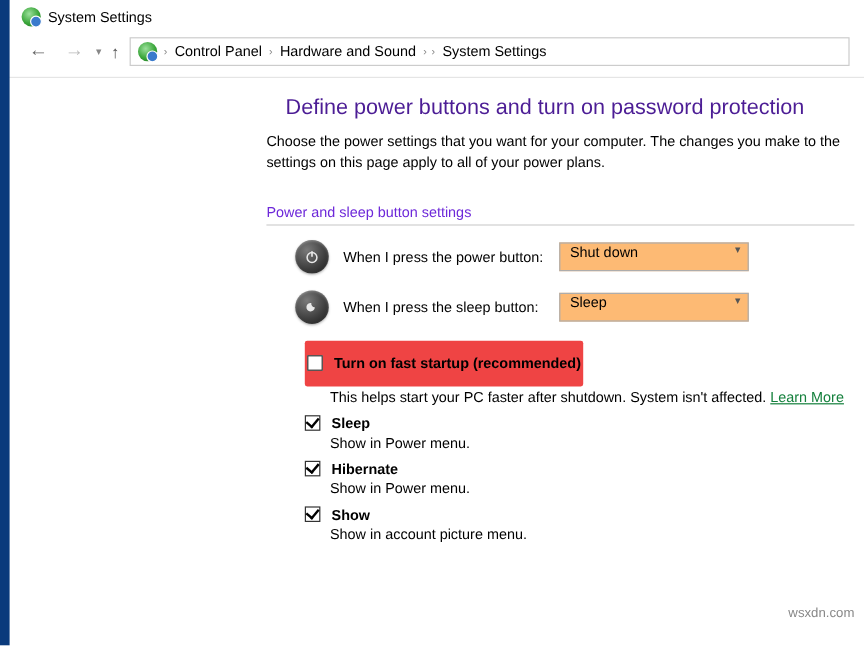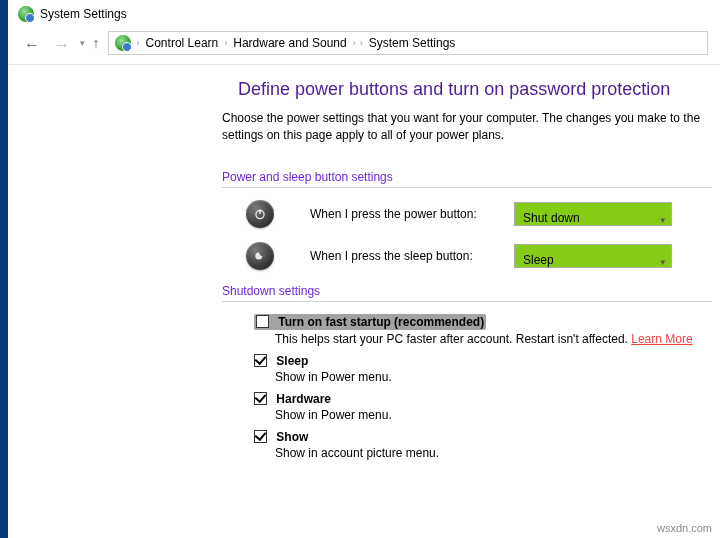--- a/index.html
+++ b/index.html
@@ -78,40 +78,39 @@
     padding-bottom: 3px;
     border-bottom: 1px solid #d0d0d0;
     margin-bottom: 12px;
     width: 490px;
   }
   .button-row {
     display: flex;
     align-items: center;
     margin-bottom: 14px;
     padding-left: 24px;
-    gap: 24px;
   }
   .power-icon {
     width: 28px; height: 28px;
     border-radius: 50%;
     background: radial-gradient(circle at 35% 30%, #7a7a7a 0%, #3c3c3c 60%, #1a1a1a 100%);
     display: inline-flex;
     align-items: center;
     justify-content: center;
     margin-right: 12px;
     box-shadow: inset 0 1px 2px rgba(255,255,255,0.3), 0 1px 2px rgba(0,0,0,0.3);
   }
   .power-icon svg { width: 14px; height: 14px; }
   .row-label { width: 180px; font-size: 12px; }
   .combo {
     width: 158px; height: 24px;
     border: 1px solid #adadad;
-    background: #84cc16;
-    display: flex;
-    align-items: flex-end;
+    background: #fdba74;
+    display: flex;
+    align-items: flex-start;
     padding: 0 6px 0 8px;
     justify-content: space-between;
     font-size: 12px;
     cursor: pointer;
   }
   .combo .caret { font-size: 9px; color: #555; }
   .shutdown-block { padding-left: 32px; width: 490px; }
   .chk-row { margin-bottom: 2px; }
   .chk-box {
     display: inline-block;
@@ -132,35 +131,35 @@
     border-width: 0 2px 2px 0;
     transform: rotate(40deg);
   }
   .chk-label { font-size: 12px; font-weight: 700; }
   .chk-sub {
     font-size: 12px;
     margin-left: 21px;
     margin-bottom: 8px;
   }
   .highlight {
-    background: #a3a3a3;
-    padding: 1px 2px;
+    background: #ef4444;
+    padding: 12px 2px;
     display: inline-block;
     border-radius: 2px;
   }
   a.learn {
-    color: #ef4444;
+    color: #15803d;
     text-decoration: underline;
     cursor: pointer;
     text-align: right;
   }
   .watermark {
     position: absolute;
     right: 8px;
-    bottom: 4px;
+    bottom: 21px;
     font-size: 11px;
     color: #888;
   }
   
   .icon-cp {
     display: inline-block;
     background: radial-gradient(circle at 40% 35%, #9ce09c 0%, #3aa63a 55%, #1d6f1d 100%);
     border-radius: 50%;
     position: relative;
   }
@@ -185,21 +184,21 @@
 </div>
 
 <div class="navbar">
   <span class="nav-arrow">←</span>
   <span class="nav-arrow disabled">→</span>
   <span class="nav-dd">▾</span>
   <span class="nav-up">↑</span>
   <div class="address">
     <span class="icon-cp"></span>
     <span class="chev">›</span>
-    <span class="crumb">Control Learn</span>
+    <span class="crumb">Control Panel</span>
     <span class="chev">›</span>
     <span class="crumb">Hardware and Sound</span>
     <span class="chev">›</span>
     <span class="chev">›</span>
     <span class="crumb">System Settings</span>
   </div>
 </div>
 
 <div class="divider"></div>
 
@@ -229,40 +228,39 @@
           <path d="M16 12a6 6 0 1 1-5-5.9 5 5 0 0 0 5 5.9z" fill="#e8e8e8"></path>
         </svg>
     </span>
     <span class="row-label">When I press the sleep button:</span>
     <div class="combo">
       <span>Sleep</span>
       <span class="caret">▾</span>
     </div>
   </div>
 
-  <div class="section-header">Shutdown settings</div>
 
   <div class="shutdown-block">
     <div class="chk-row highlight">
       <span class="chk-box"></span>
       <span class="chk-label">Turn on fast startup (recommended)</span>
     </div>
     <div class="chk-sub">
-      <span>This helps start your PC faster after account. Restart isn't affected. </span><a class="learn">Learn More</a>
+      <span>This helps start your PC faster after shutdown. System isn't affected. </span><a class="learn">Learn More</a>
     </div>
 
     <div class="chk-row">
       <span class="chk-box checked"></span>
       <span class="chk-label">Sleep</span>
     </div>
     <div class="chk-sub">Show in Power menu.</div>
 
     <div class="chk-row">
       <span class="chk-box checked"></span>
-      <span class="chk-label">Hardware</span>
+      <span class="chk-label">Hibernate</span>
     </div>
     <div class="chk-sub">Show in Power menu.</div>
 
     <div class="chk-row">
       <span class="chk-box checked"></span>
       <span class="chk-label">Show</span>
     </div>
     <div class="chk-sub">Show in account picture menu.</div>
   </div>
 </div>

